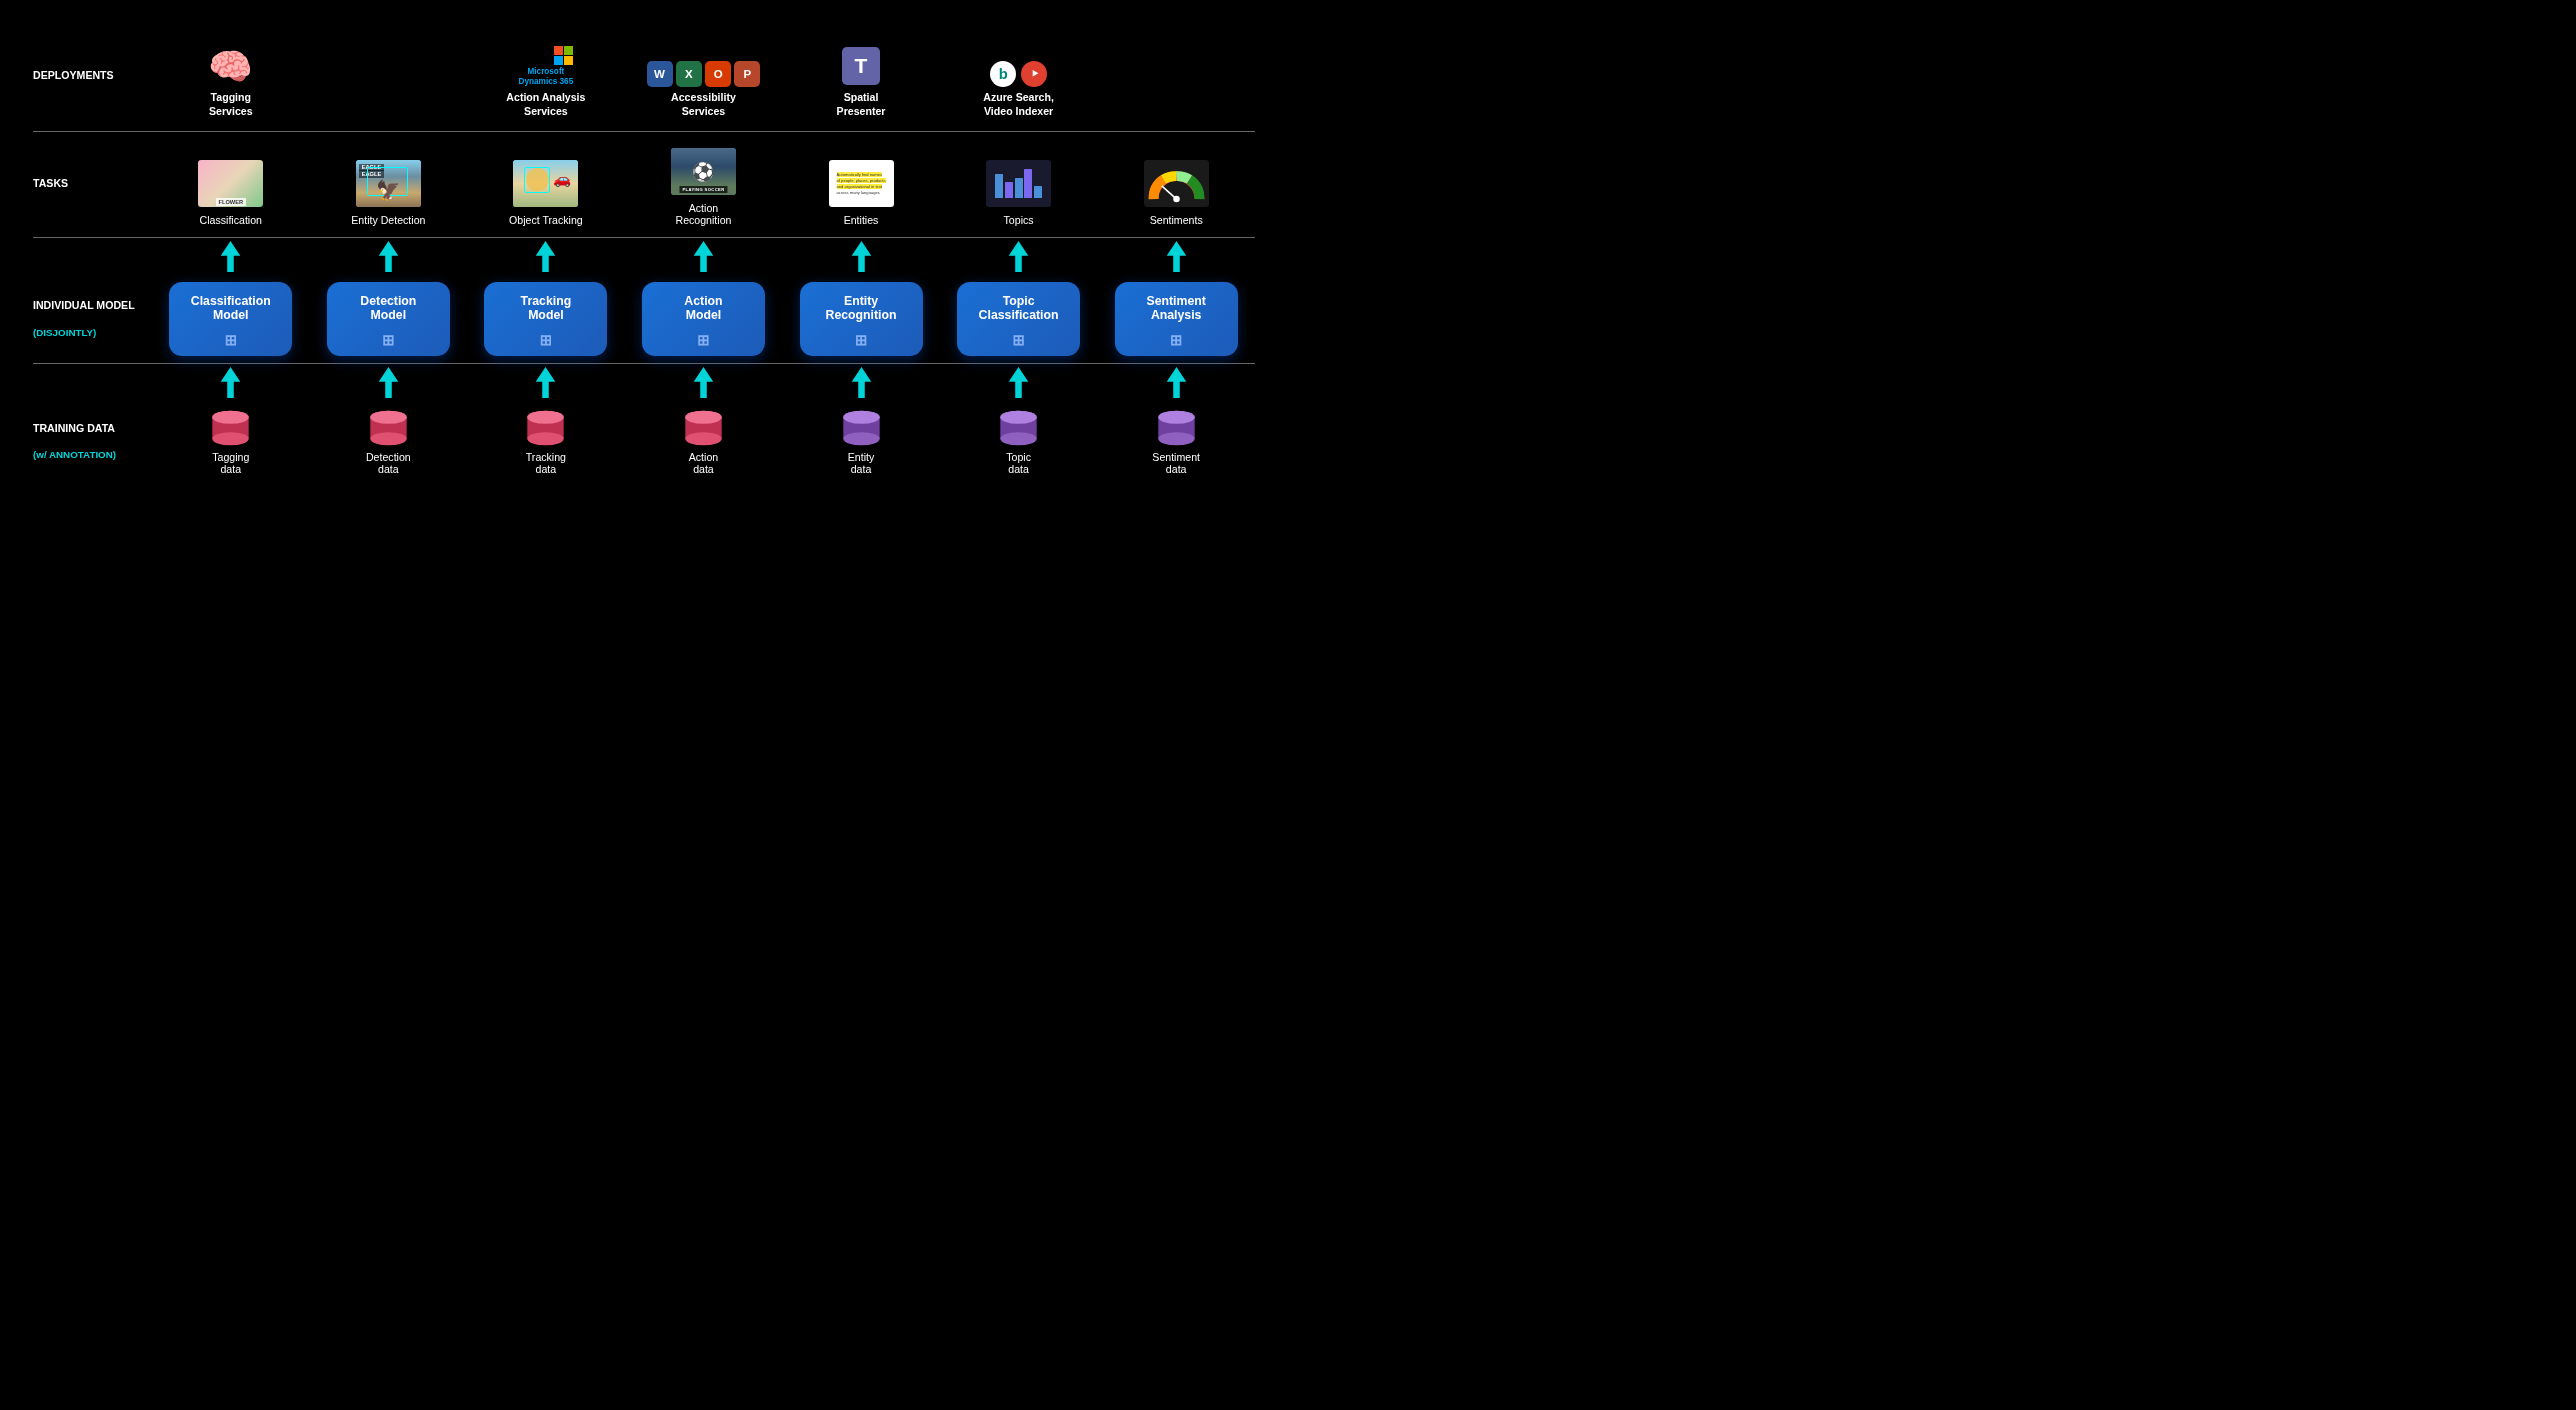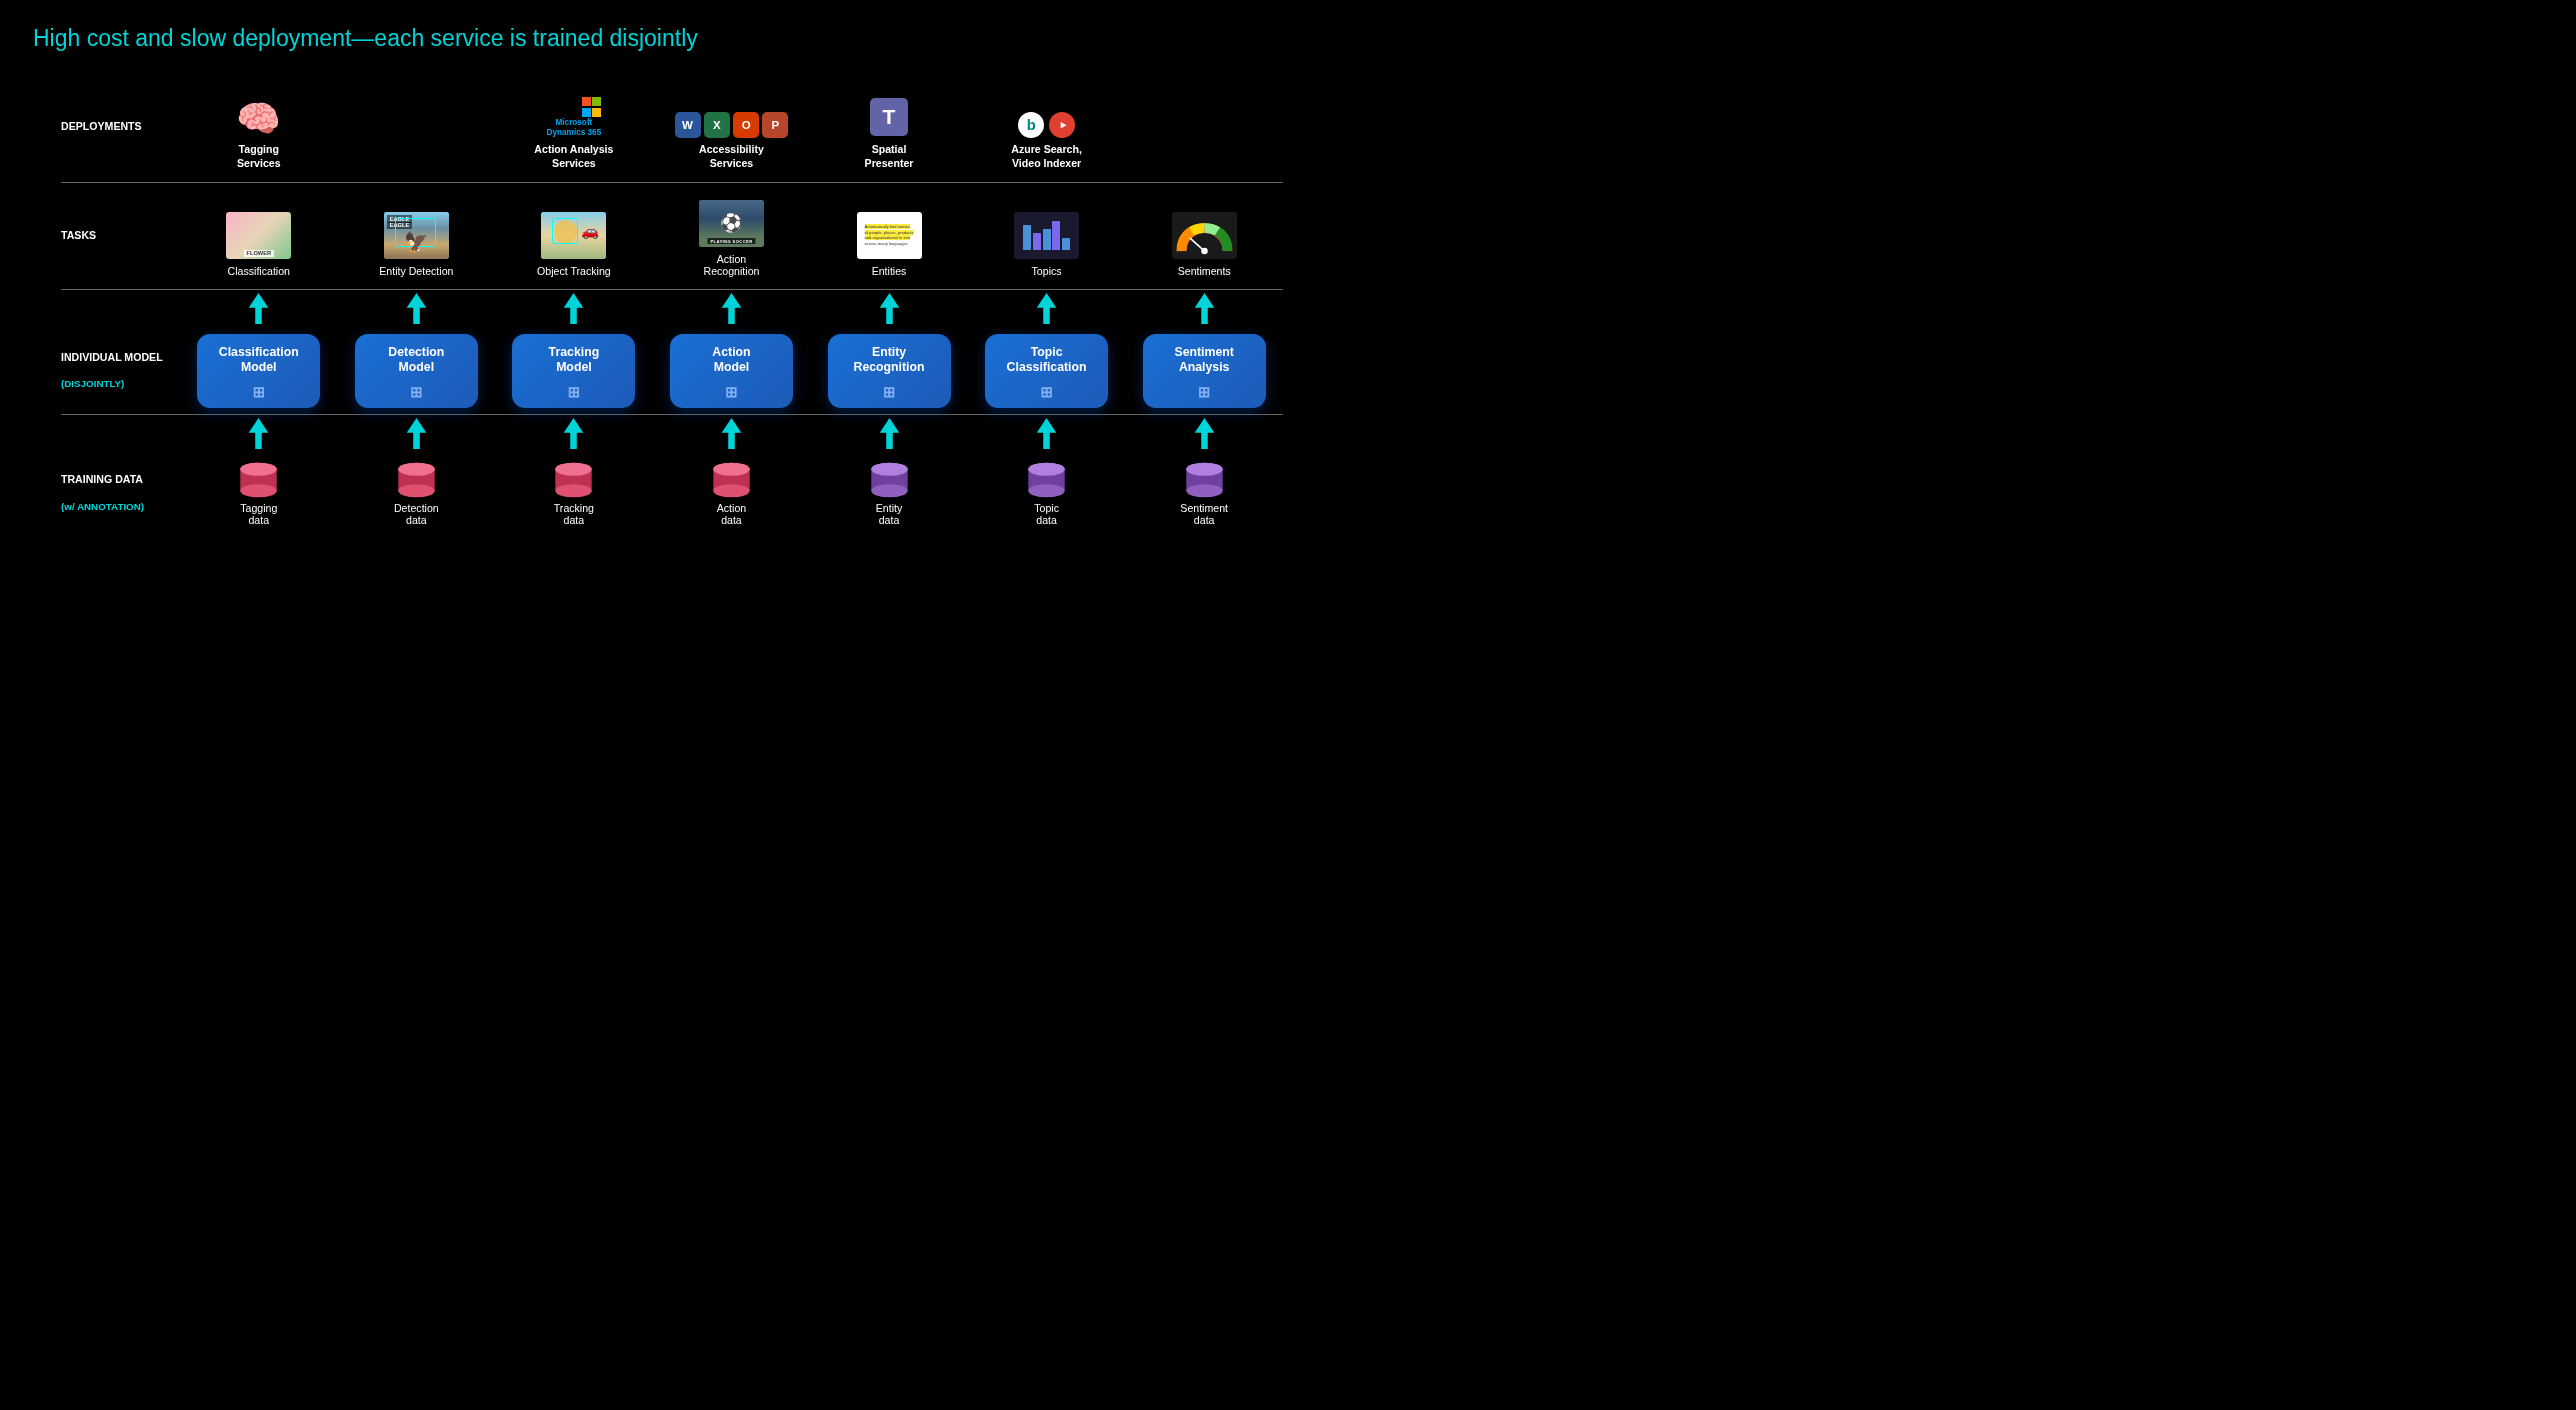--- a/index.html
+++ b/index.html
@@ -255,21 +255,20 @@
 
     
     svg.db-svg {
       display: block;
     }
 
     .layout-table {
       width: 100%;
       table-layout: fixed;
       border-collapse: collapse;
-      margin-left: 28px;
     }
     .layout-table td {
       vertical-align: middle;
       padding: 0;
     }
     .col-label {
       width: 119px;
     }
     .col-item {
       width: calc((100% - 119px) / 7);
@@ -280,21 +279,20 @@
       display: flex;
       justify-content: center;
       align-items: center;
       padding: 3.3px 0;
     }
   </style>
 </head>
 <body>
 
 <div class="page">
-  <div class="sub-title">High cost and slow deployment—each service is trained disjointly</div>
 
   <table class="layout-table">
 
     <tbody>
         <tr>
       <td class="col-label" style="vertical-align:middle; padding: 8.2px 0 11.5px 0;">
         <div class="row-label">
           <span>DEPLOYMENTS</span>
         </div>
       </td>

